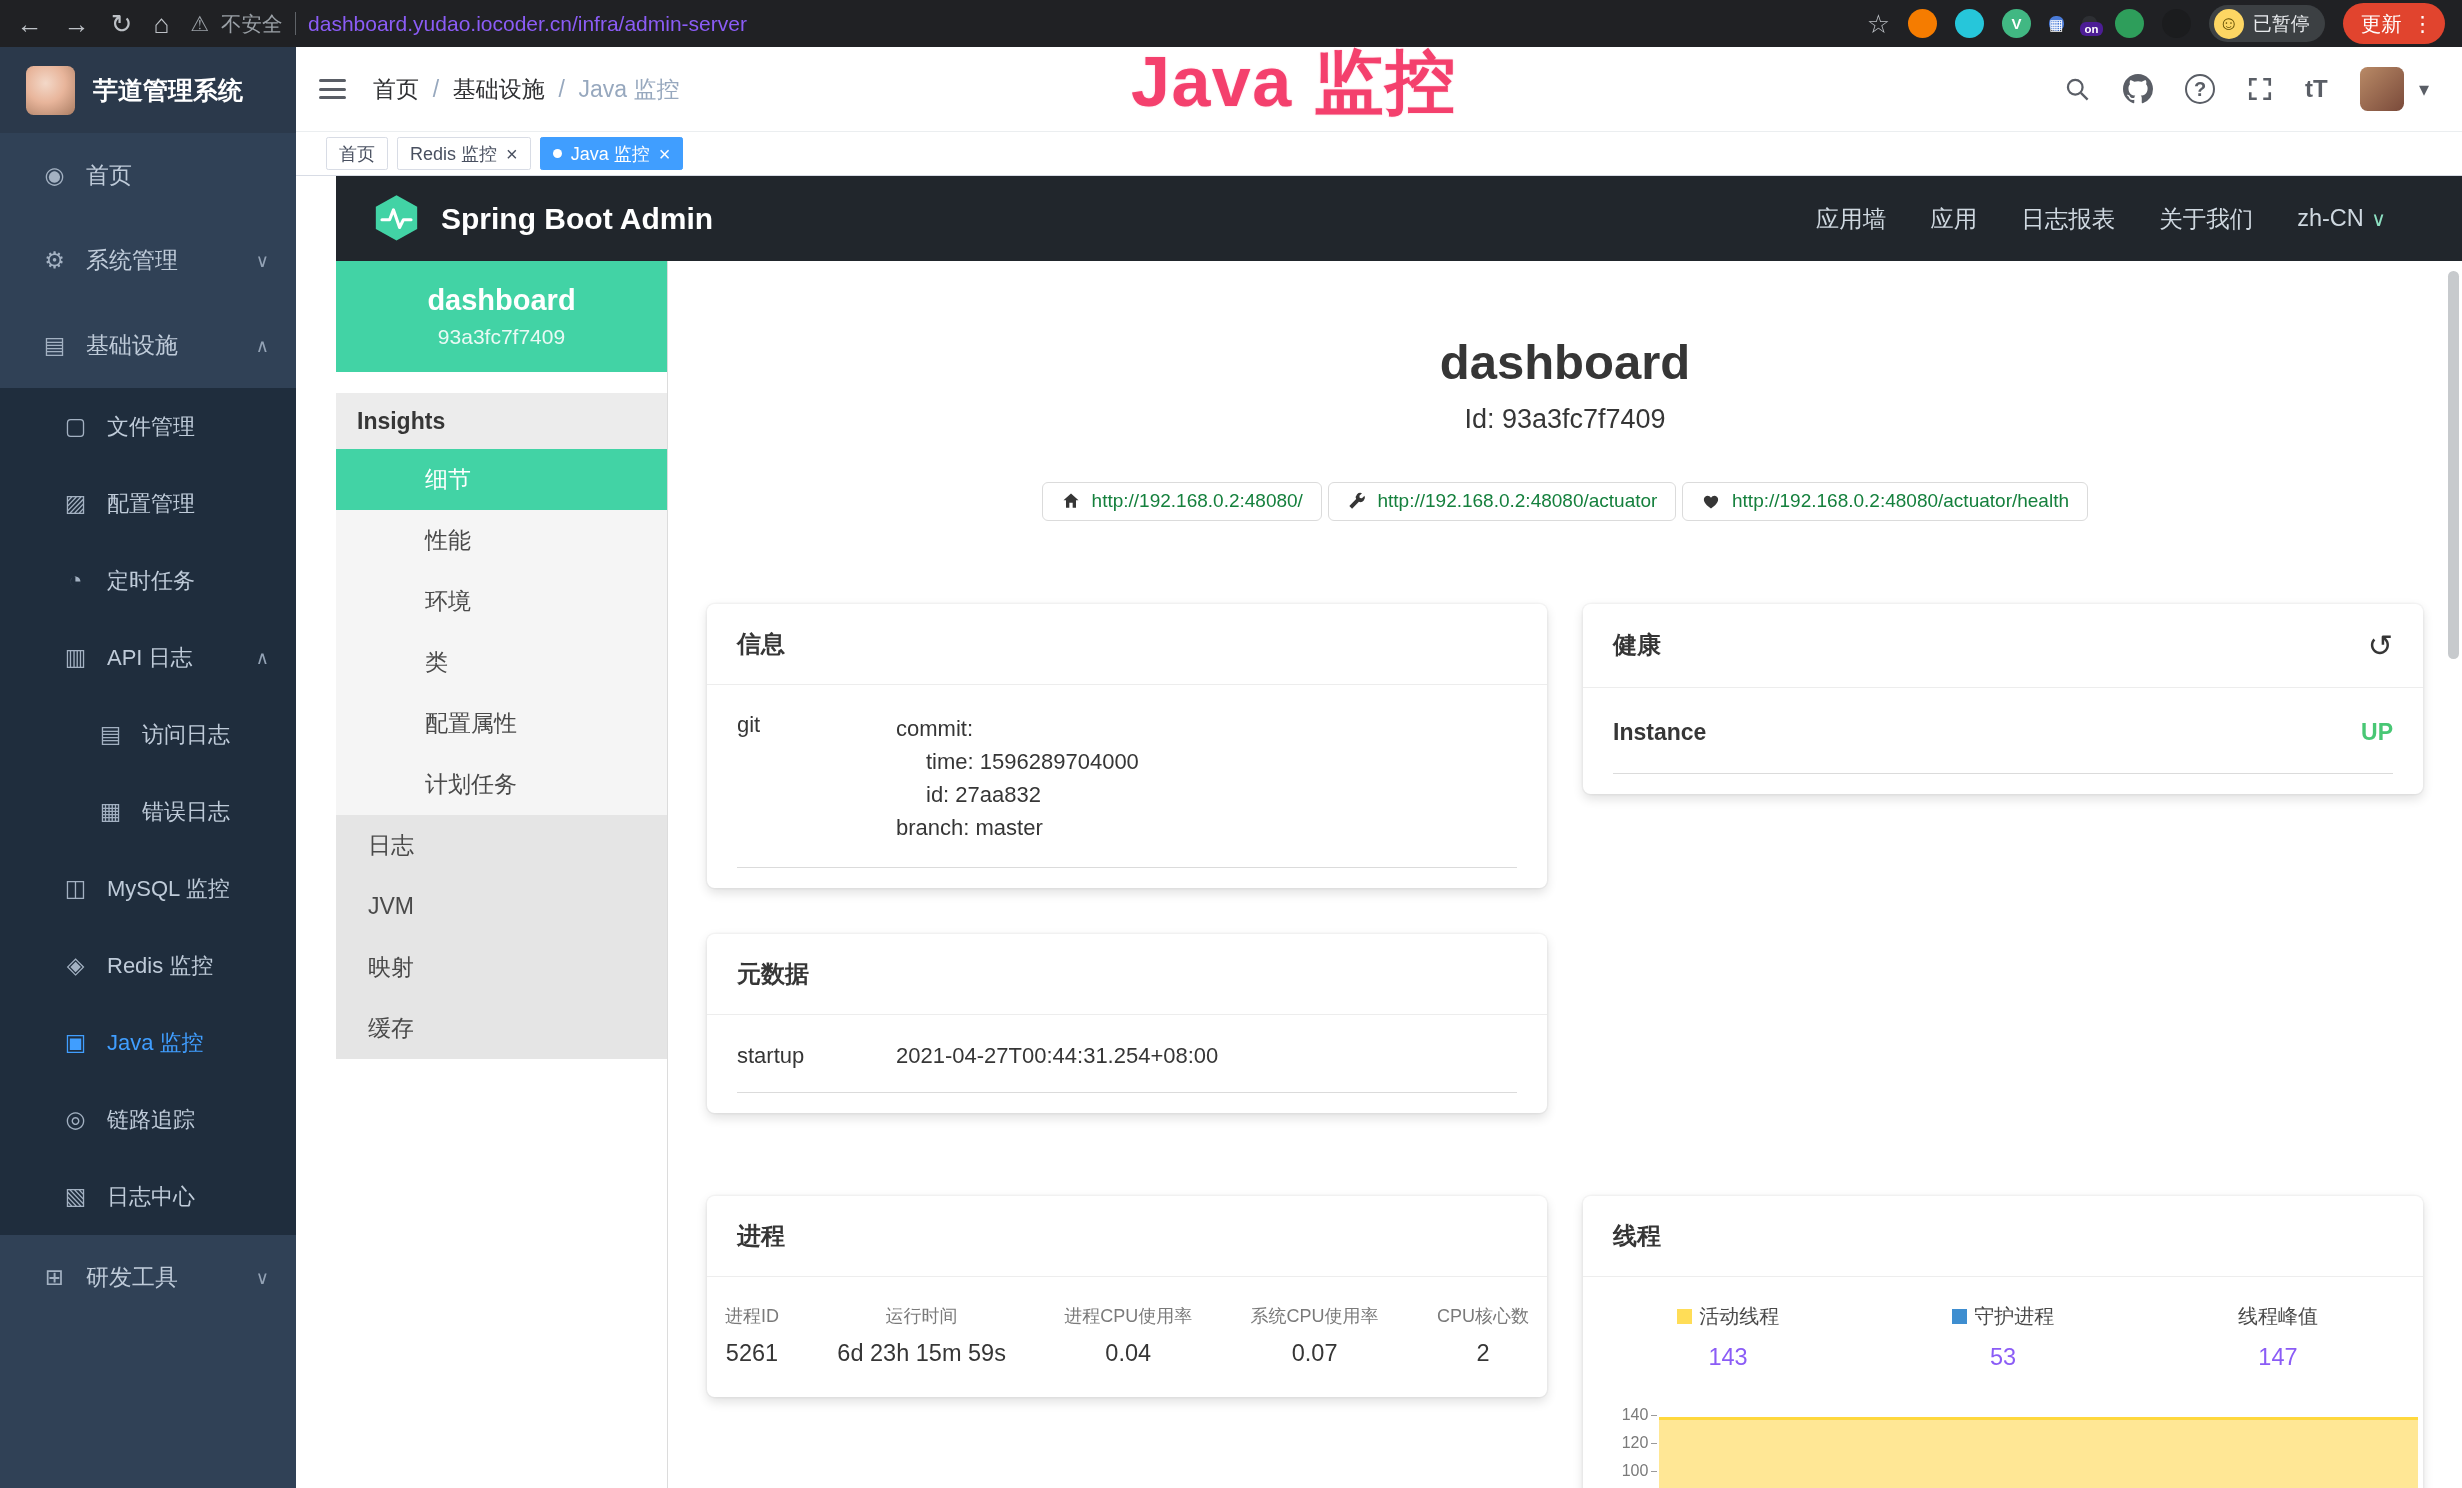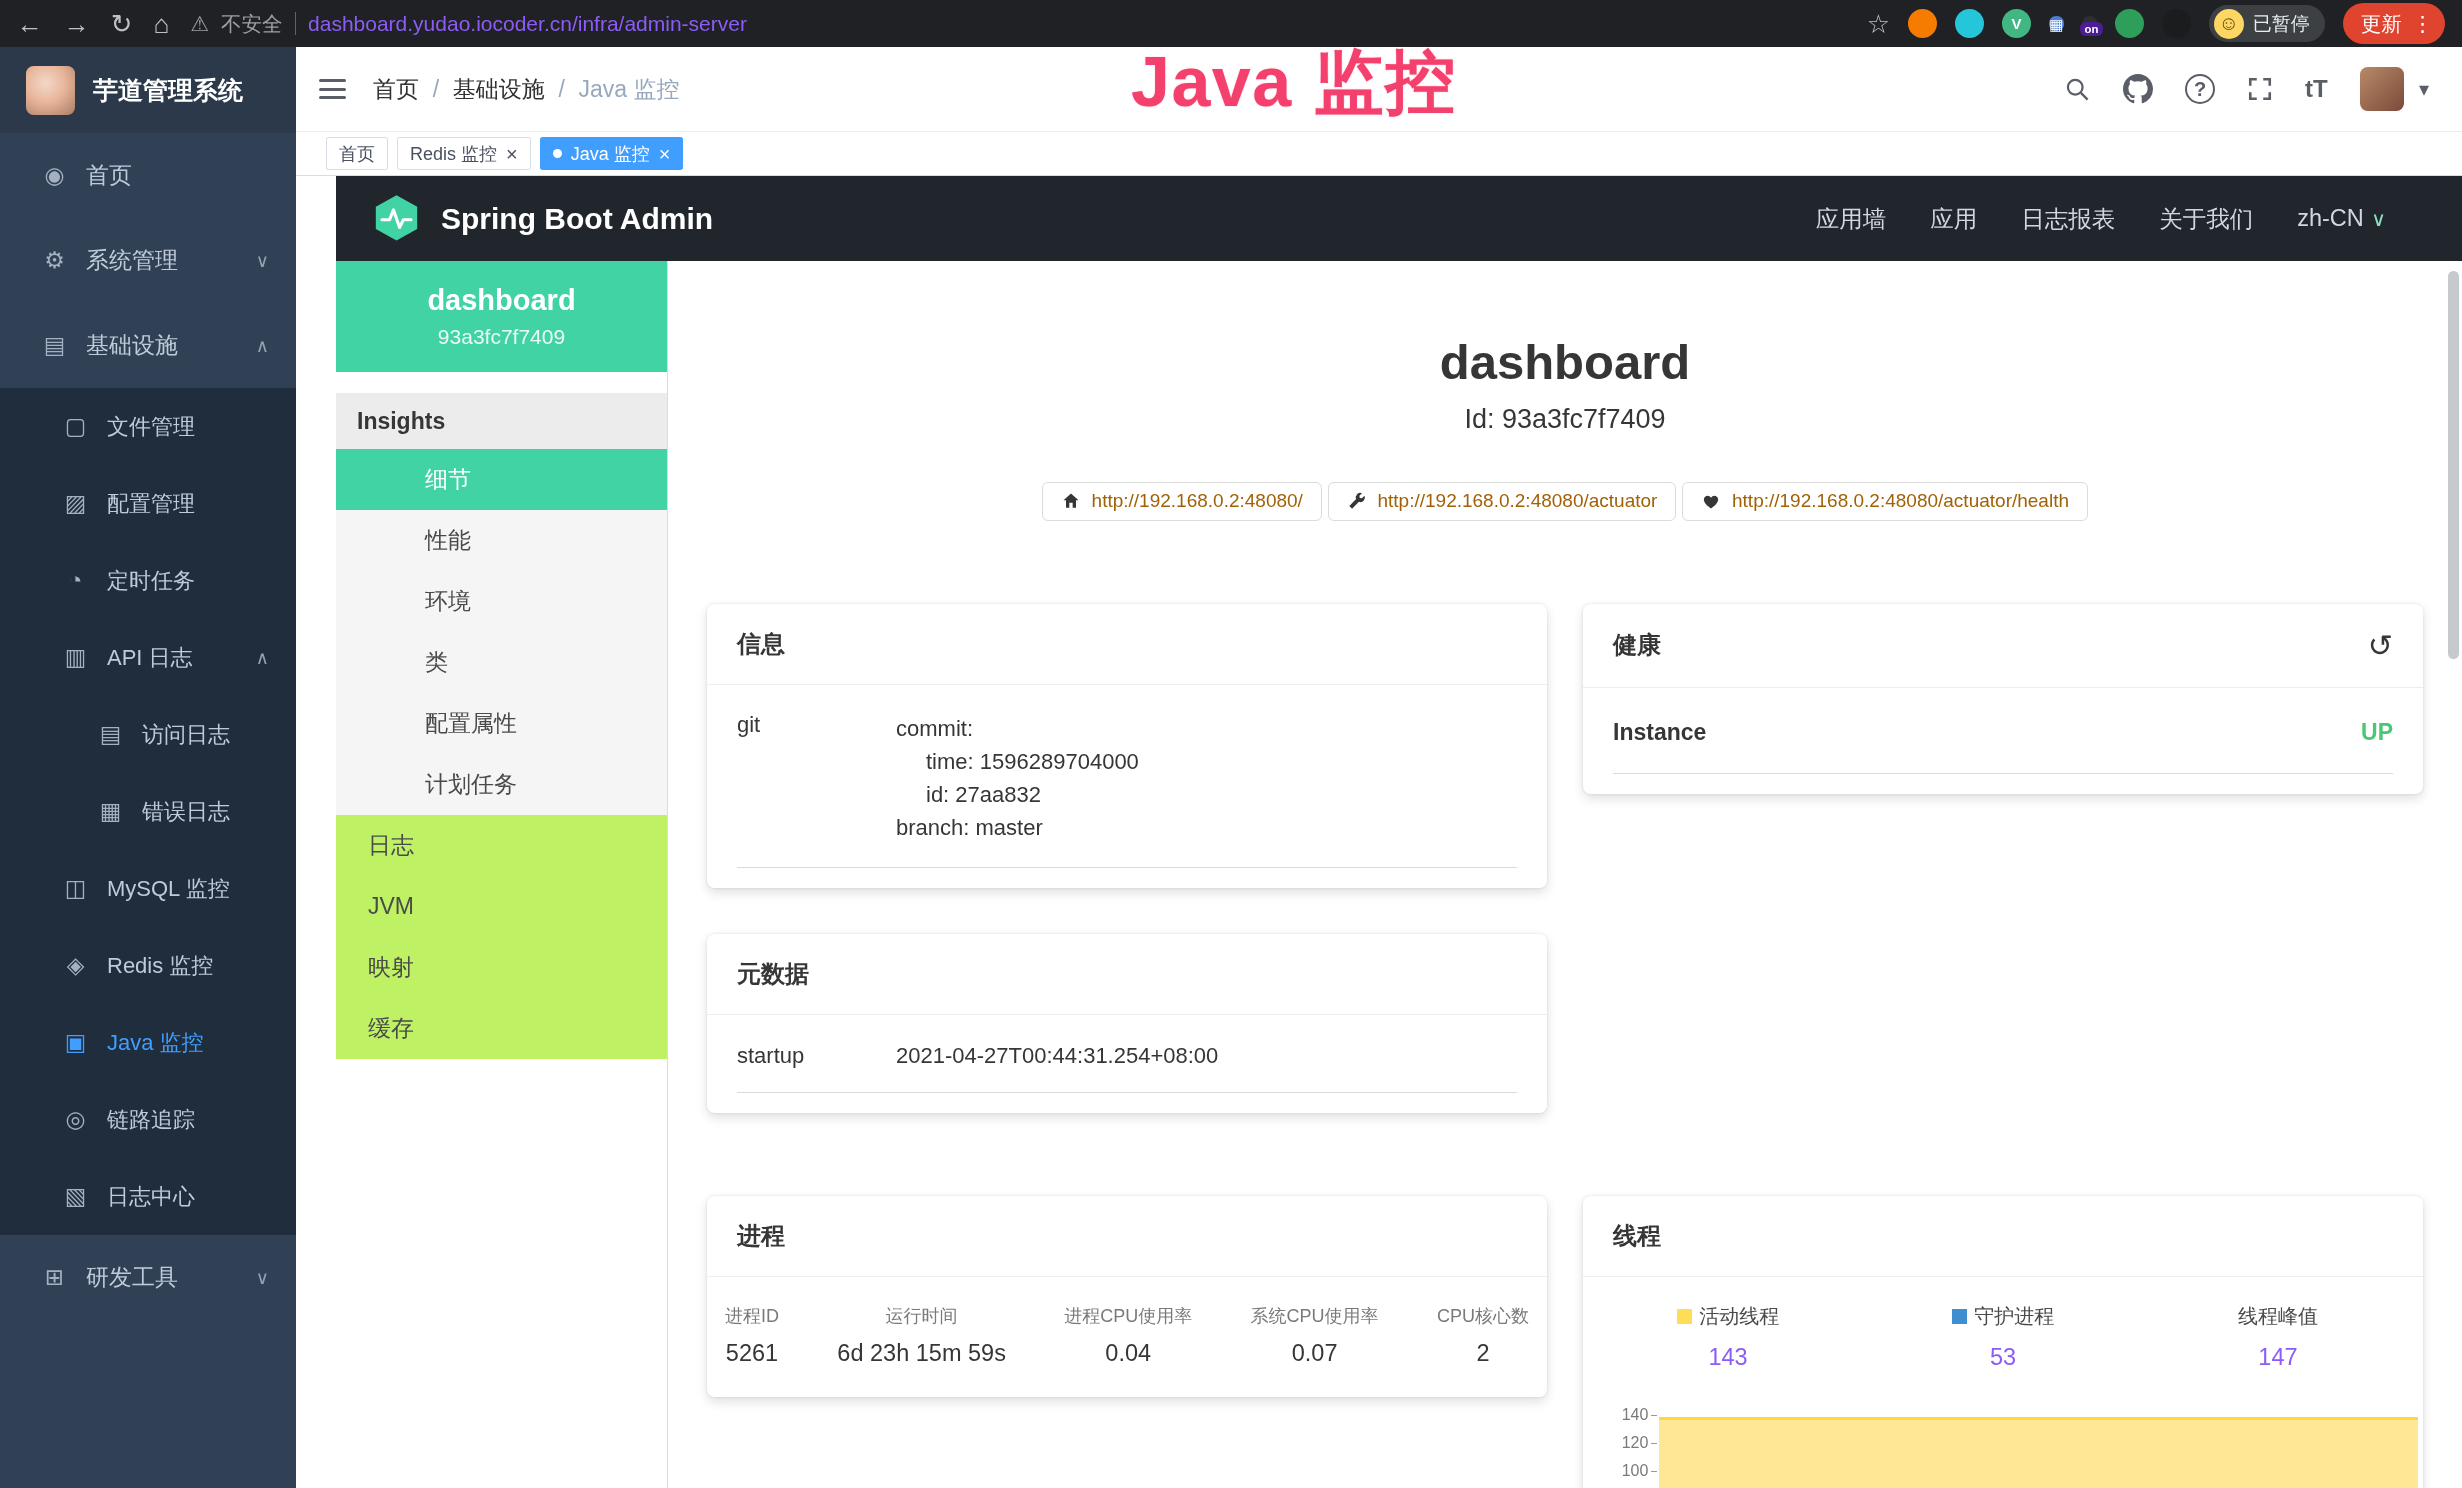--- a/index.html
+++ b/index.html
@@ -110,28 +110,28 @@
                flex-direction: column; align-items: center; justify-content: center; gap: 7.6px; }
   .app-block .name { font-size: 29px; font-weight: 700; }
   .app-block .iid { font-size: 21px; opacity: 0.88; }
   .side-gap { height: 21px; background: #fff; }
   .section-label { height: 56px; background: #ececec; display: flex; align-items: center;
                    padding-left: 21px; font-size: 23px; font-weight: 700; color: #363636; }
   .insight-list { background: #f5f5f5; }
   .side-item { height: 61px; display: flex; align-items: center; font-size: 23px;
                color: #4a4a4a; padding-left: 89px; }
   .side-item.active { background: #42d3a5; color: #fff; }
-  .side-item.root { padding-left: 32px; background: #bef264; }
+  .side-item.root { padding-left: 32px; background: #e5e5e5; }
 
   .sba-content { flex: 1; padding-top: 73px; position: relative; overflow: hidden; background: #fff; }
   .page-title { font-size: 49px; font-weight: 700; color: #363636; text-align: center; }
   .id-line { font-size: 27px; color: #363636; text-align: center; margin-top: 13.7px; }
   .chips { display: flex; justify-content: center; gap: 6px; margin-top: 47px; }
   .chip { display: inline-flex; align-items: center; gap: 10.6px; border: 1.5px solid #dbdbdb;
-          border-radius: 6px; padding: 7.6px 18px; font-size: 19px; color: #a16207; background: #fff; }
+          border-radius: 6px; padding: 7.6px 18px; font-size: 19px; color: #15803d; background: #fff; }
 
   .cards { display: flex; gap: 36px; padding: 0 39px; margin-top: 83px; align-items: flex-start; }
   .ccol { flex: 1; display: flex; flex-direction: column; min-width: 0; }
   .card { background: #fff; border-radius: 7.6px;
           box-shadow: 0 4.6px 10.6px rgba(10,10,10,0.12), 0 0 0 1.5px rgba(10,10,10,0.03); }
   .card-header { display: flex; align-items: center; padding: 24px 30px;
                  border-bottom: 1.5px solid #ededed; font-size: 24px; font-weight: 700; color: #363636; }
   .card-header .spacer { flex: 1; }
   .history-icon { font-size: 30px; font-weight: 400; color: #363636; }
   .card-body { padding: 4.6px 30px 20px; }

